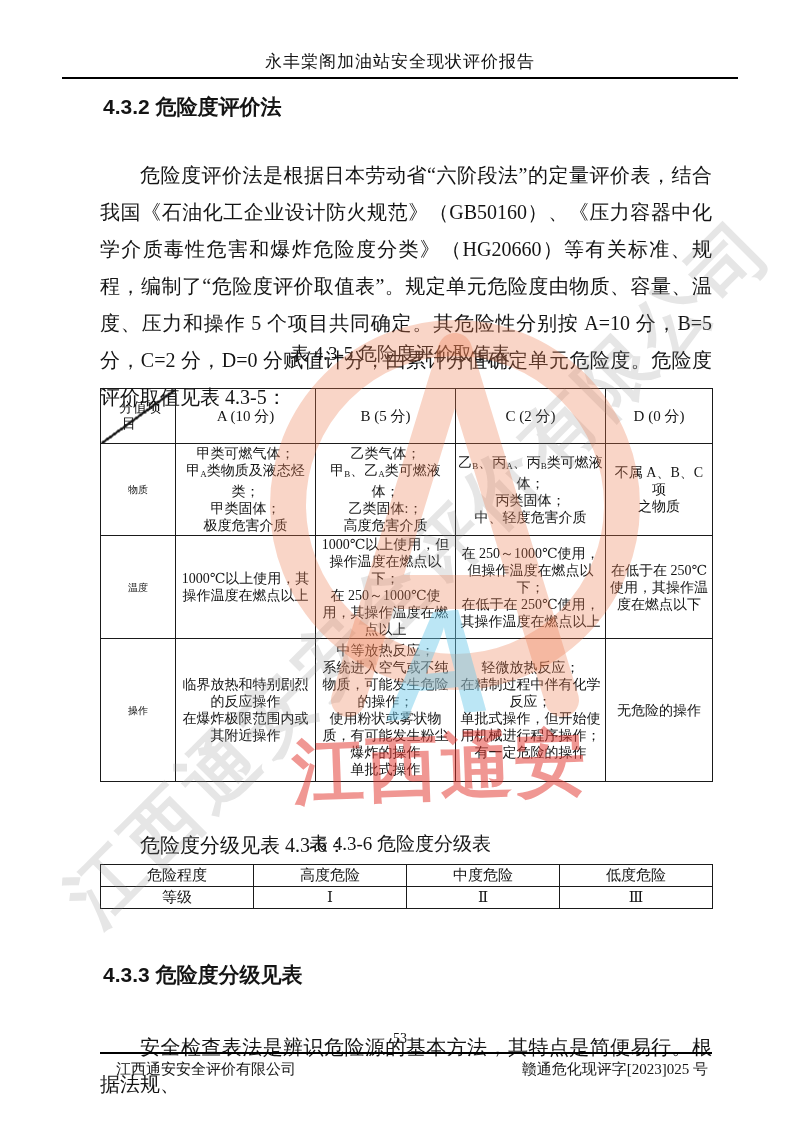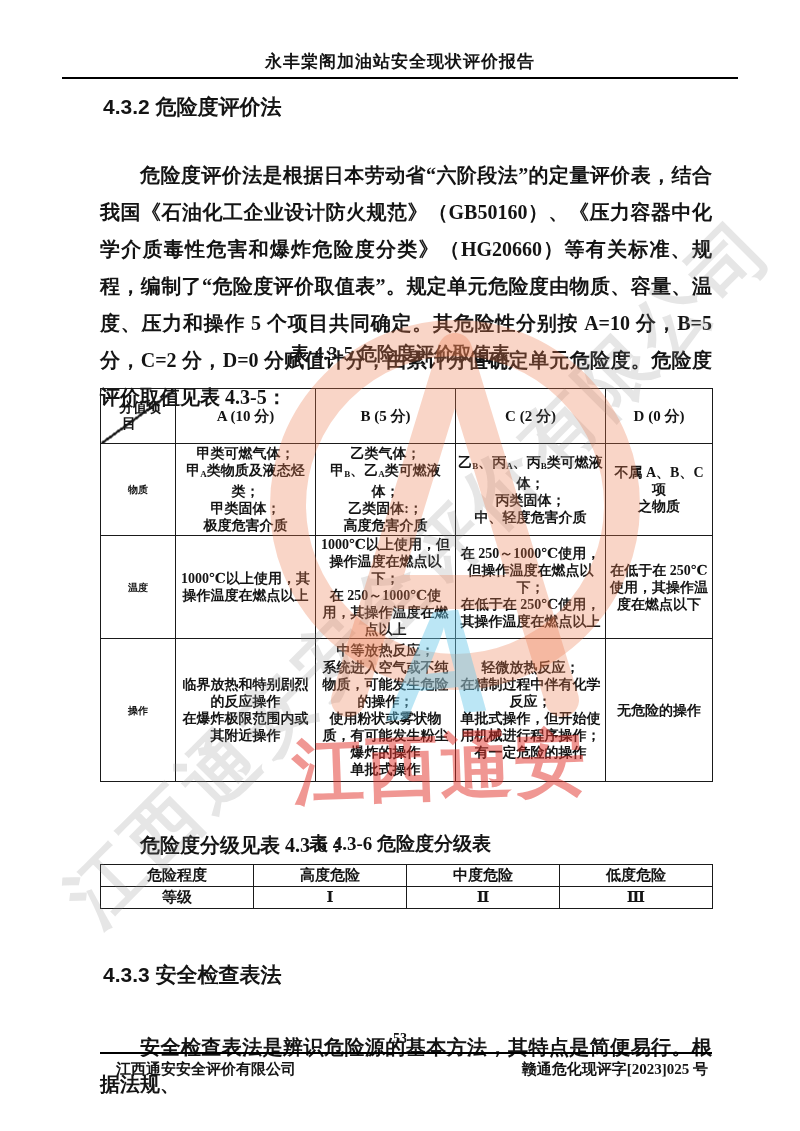--- a/index.html
+++ b/index.html
@@ -1,20 +1,20 @@
 <!DOCTYPE html>
 <html><head>
 <meta charset="utf-8">
 <style>
   html,body{margin:0;padding:0;}
   body{
     width:800px;height:1131px;background:#ffffff;position:relative;overflow:hidden;
     font-family:"Liberation Serif","DejaVu Serif",serif;color:#141414;
   }
-  .abs{position:absolute;font-weight:bold;}
+  .abs{position:absolute;}
   
   #doc-header-title{top:50px;left:0;width:100%;text-align:center;font-size:17px;letter-spacing:1px;}
   #header-rule{top:77px;left:62px;width:676px;height:2px;background:#000;}
   #footer-rule{top:1052px;left:100px;width:612px;height:2px;background:#000;}
   #page-number{top:1031px;left:0;width:100%;text-align:center;font-size:14px;}
   #footer-company{top:1060px;left:116px;font-size:15px;}
   #footer-docnum{top:1060px;right:92px;font-size:15px;text-align:center;}
   
   .sec-heading{font-family:"Liberation Sans","DejaVu Sans",sans-serif;font-weight:bold;font-size:21px;white-space:nowrap;}
   #heading-432{top:93px;left:103px;text-align:center;}
@@ -125,21 +125,21 @@
   </tr>
   <tr>
     <td>等级</td>
     <td>Ⅰ</td>
     <td>Ⅱ</td>
     <td>Ⅲ</td>
   </tr>
   </tbody>
 </table>
 
-<div class="abs sec-heading" id="heading-433">4.3.3 安全检查表法</div>
+<div class="abs sec-heading" id="heading-433">4.3.3 危险度分级见表</div>
 <div class="abs body-para" id="para-433">安全检查表法是辨识危险源的基本方法，其特点是简便易行。根据法规、</div>
 
 <div class="abs" id="page-number">53</div>
 <div class="abs" id="footer-rule"></div>
 <div class="abs" id="footer-company">江西通安安全评价有限公司</div>
 <div class="abs" id="footer-docnum">赣通危化现评字[2023]025 号</div>
 
 <div id="watermark">
   <div id="wm-gray">江西通安安全评价有限公司</div>
   <svg id="wm-logo" width="800" height="1131" viewBox="0 0 800 1131">

